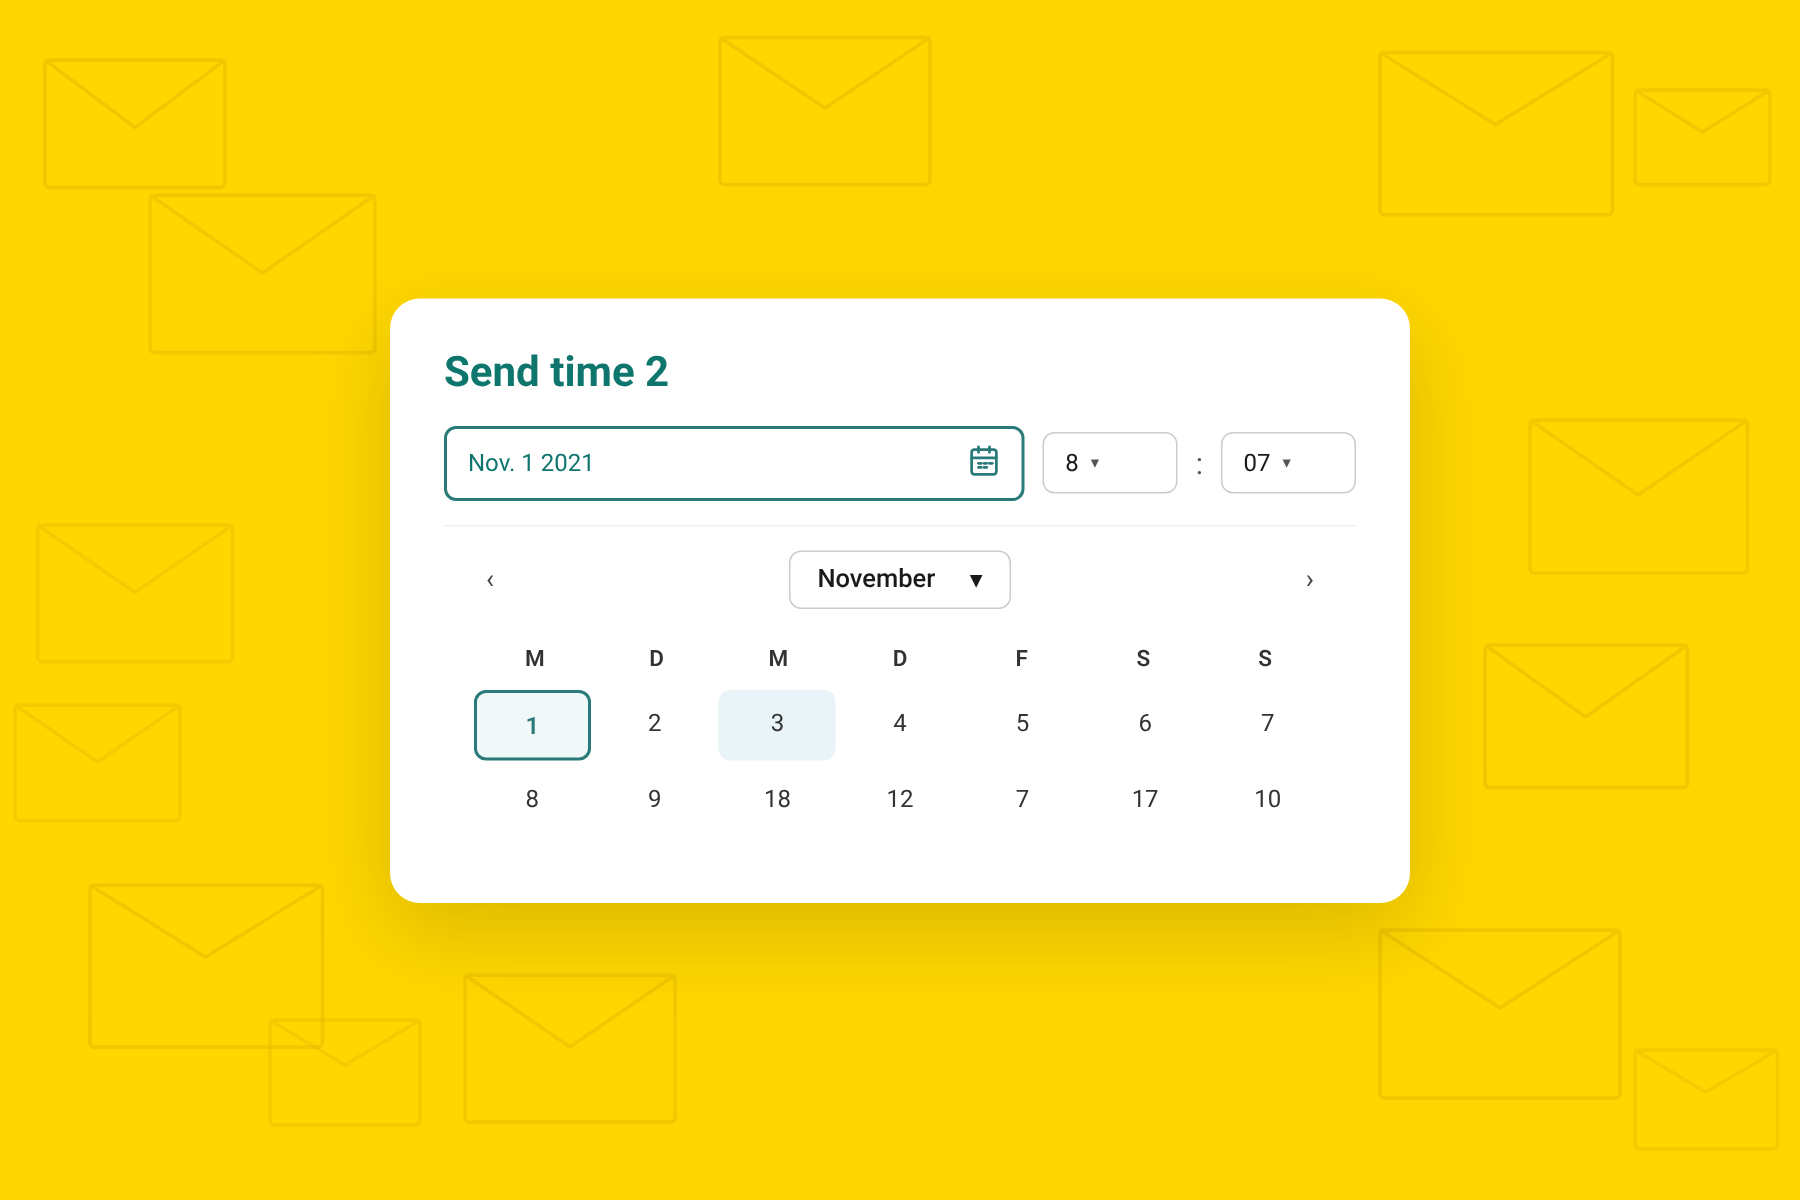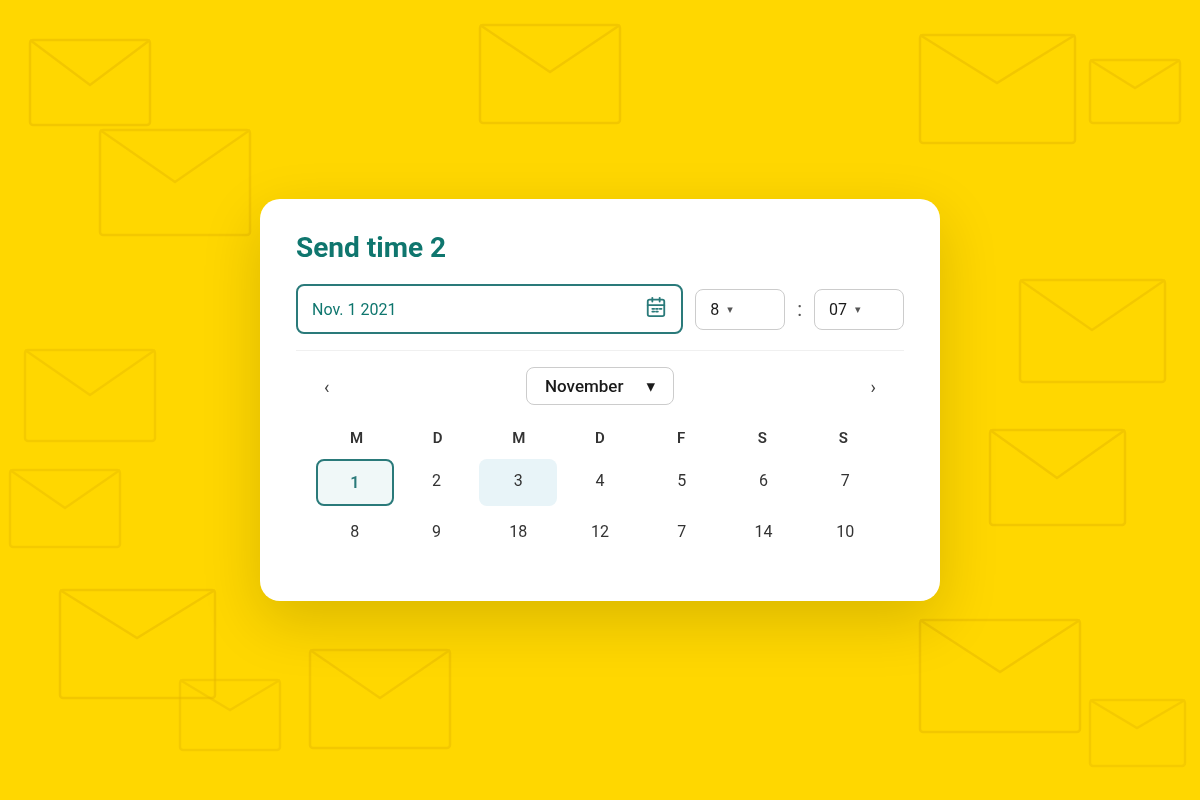--- a/index.html
+++ b/index.html
@@ -321,18 +321,18 @@
         <div class="cal-cell hover">3</div>
         <div class="cal-cell">4</div>
         <div class="cal-cell">5</div>
         <div class="cal-cell">6</div>
         <div class="cal-cell">7</div>
         <div class="cal-cell">8</div>
         <div class="cal-cell">9</div>
         <div class="cal-cell">18</div>
         <div class="cal-cell">12</div>
         <div class="cal-cell">7</div>
-        <div class="cal-cell">14</div>
+        <div class="cal-cell">17</div>
         <div class="cal-cell">10</div>
       </div>
 
   </div>
 </div>
 
 </body></html>

